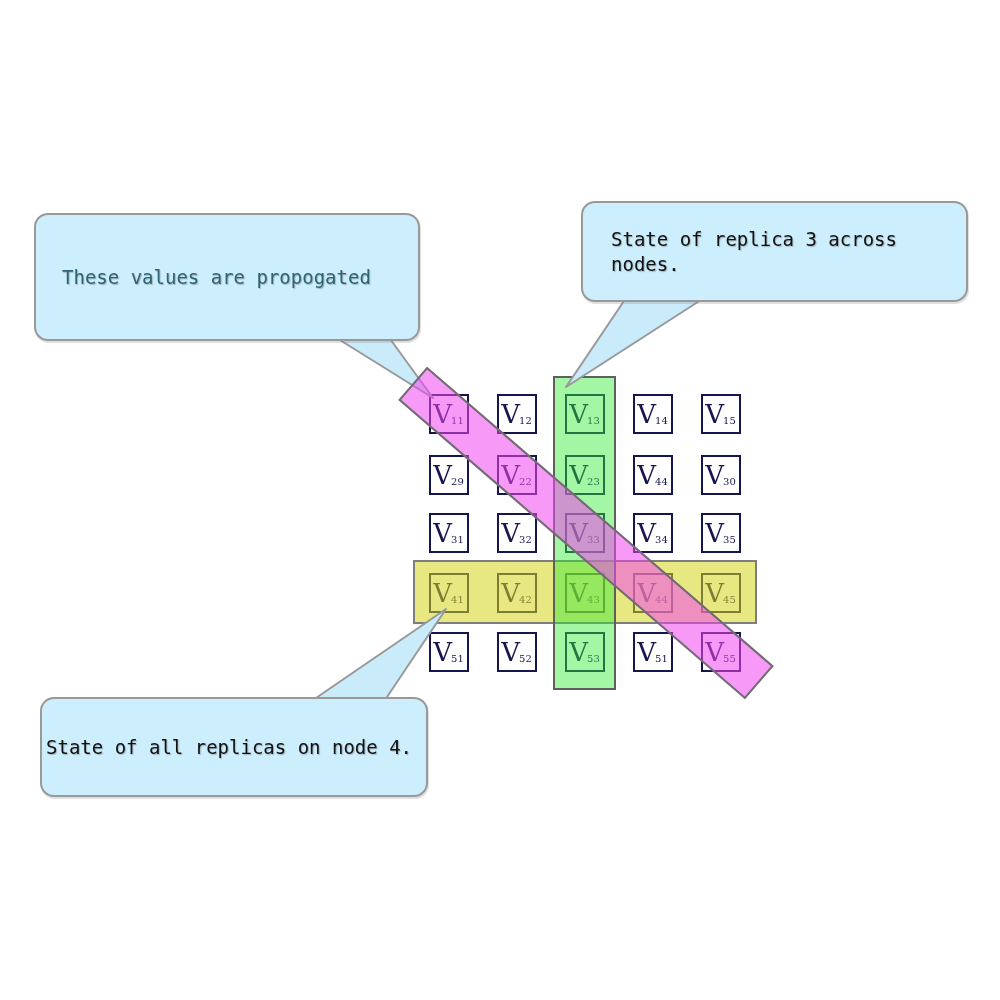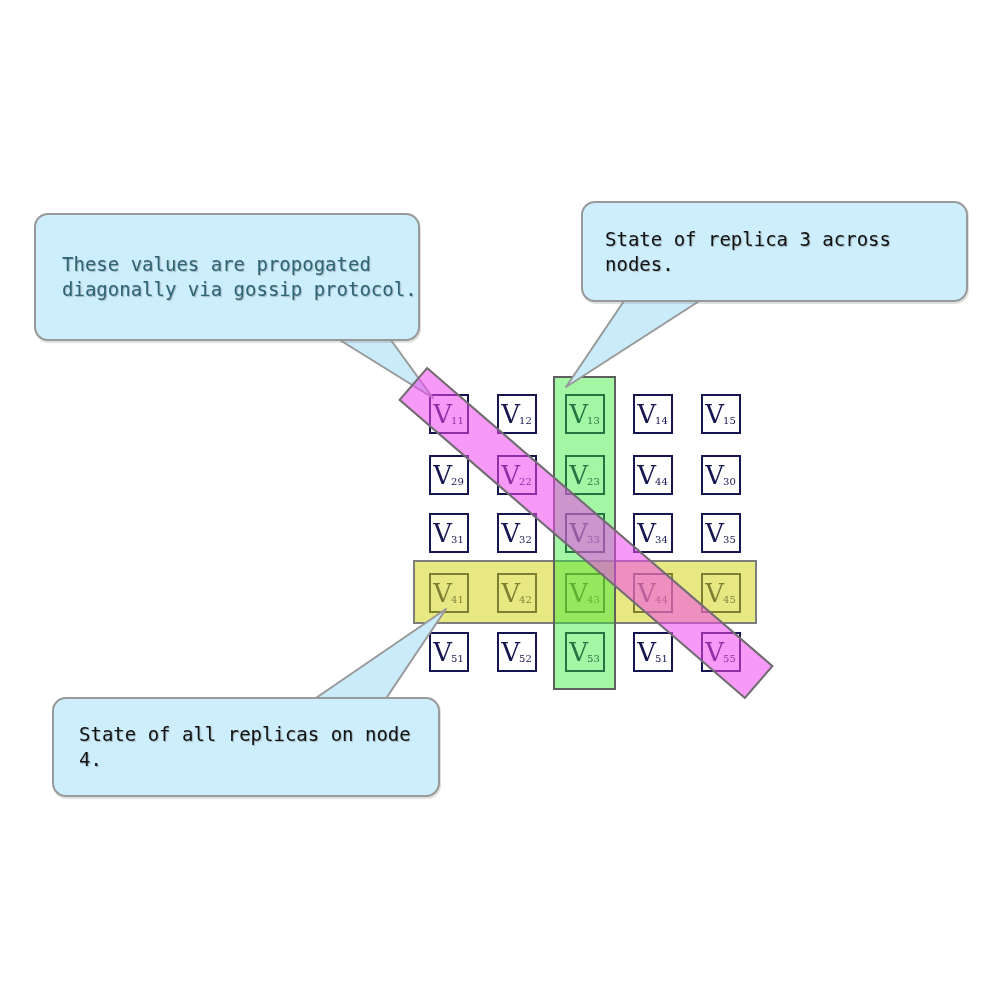--- a/index.html
+++ b/index.html
@@ -37,22 +37,22 @@
   
   .callout {
     position:absolute; box-sizing:border-box; z-index:6;
     background:var(--callout-fill); border:2.5px solid var(--callout-border);
     border-radius:14px; display:flex; flex-direction:column; justify-content:center;
     font-size:19px; line-height:25px;
     text-shadow:1px 1px 1px rgba(110,110,110,0.45);
     box-shadow:1px 2px 0 rgba(130,130,130,0.25);
   }
   .callout-gossip  { left:34px;  top:213px; width:386px; height:128px; padding-left:26px; color:var(--gossip-text); }
-  .callout-replica { left:581px; top:201px; width:387px; height:101px; padding-left:22px; color:var(--callout-text); }
-  .callout-node    { left:40px;  top:697px; width:388px; height:100px; padding-left:25px; color:var(--callout-text);margin-left:12px; }
+  .callout-replica { left:581px; top:201px; width:387px; height:101px; padding-left:28px; color:var(--callout-text); }
+  .callout-node    { left:40px;  top:697px; width:388px; height:100px; padding-left:4px; color:var(--callout-text); }
 </style>
 </head>
 <body>
 
 <div class="canvas">
 
   <div id="matrix-layer">
       <div class="cell" style="left: 429px; top: 394px;">
         <span class="v">V</span>
         <span class="sub">11</span>
@@ -161,21 +161,20 @@
   <svg class="tails">
     <polygon points="298,314 372,314 433,398"></polygon>
     <polygon points="626,298 704,298 566,387"></polygon>
     <polygon points="313,700 385,700 446,609"></polygon>
   </svg>
 
   <div class="band band-diag"></div>
 
   <div class="callout callout-gossip">
     <span>These values are propogated</span>
-    <span>diagonally via gossip protocol.</span>
   </div>
   <div class="callout callout-replica">
     <span>State of replica 3 across nodes.</span>
   </div>
   <div class="callout callout-node">
     <span>State of all replicas on node 4.</span>
   </div>
 
 </div>
 

